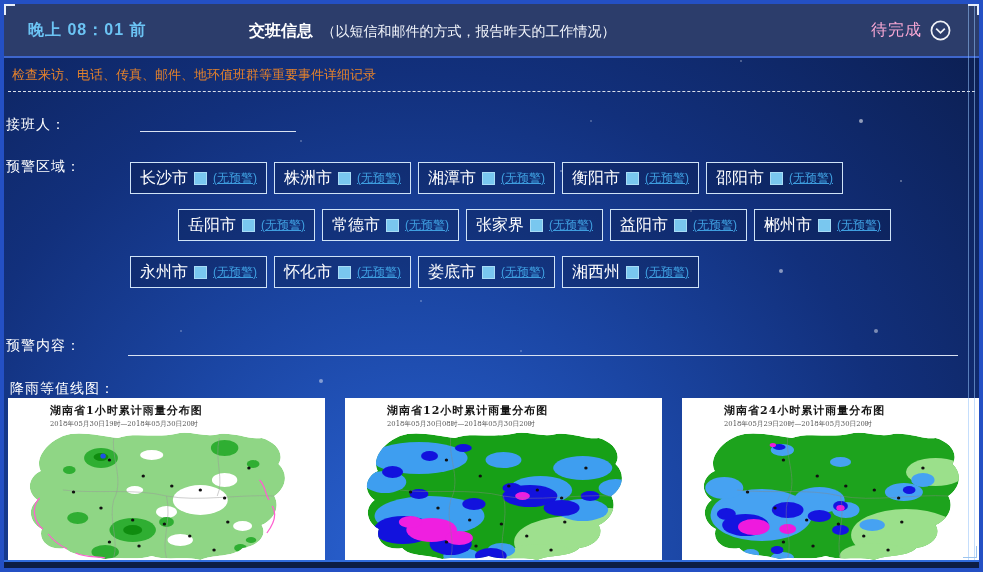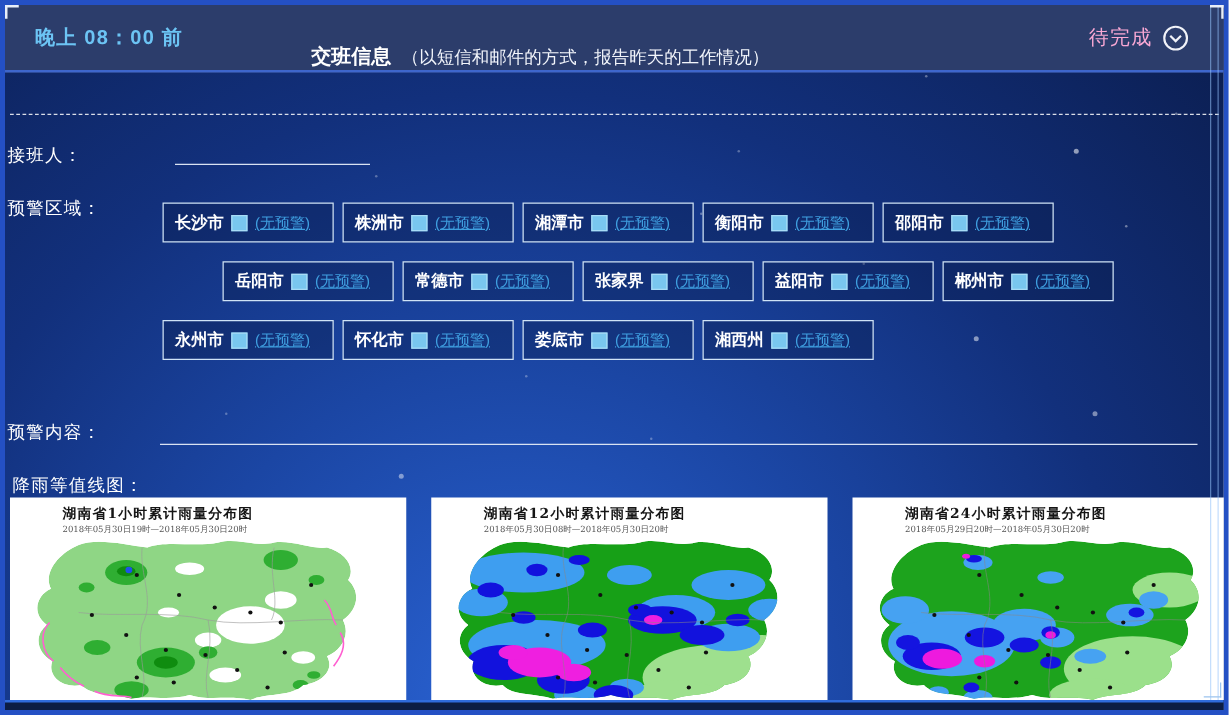--- a/index.html
+++ b/index.html
@@ -29,21 +29,21 @@
   .corner-tr { right:0; top:0; border-right:2px solid #e8eef8; border-top:2px solid #e8eef8; }
   .corner-br { position:absolute; right:2px; bottom:10px; width:14px; height:12px; z-index:3;
     border-right:1px solid #9cc4ee; border-bottom:1px solid #9cc4ee; }
   .vline1, .vline2 { position:absolute; top:0; bottom:8px; width:1px; background:rgba(150,195,250,.55); z-index:2; }
   .vline1 { right:4px; } .vline2 { right:10px; }
 
   .hdr { position:absolute; left:0; right:0; top:0; height:54px;
     background:#2c3d6b; border-bottom:2px solid #3e66cc; z-index:1; }
   .hdr-time { position:absolute; left:24px; top:16px; font-size:16px; font-weight:bold;
     color:#6cc4f4; letter-spacing:1px; }
-  .hdr-center { position:absolute; left:245px; top:31px; white-space:nowrap; }
+  .hdr-center { position:absolute; left:245px; top:17px; white-space:nowrap; }
   .hdr-title { font-size:16px; font-weight:bold; color:#ffffff; }
   .hdr-sub { font-size:14px; color:#f2f5fb; margin-left:4px; }
   .hdr-status { position:absolute; right:28px; top:16px; display:flex; align-items:center; gap:8px; }
   .hdr-status-label { font-size:16px; color:#f9a8d4; letter-spacing:1px; }
   .chev { width:21px; height:21px; cursor:pointer; }
 
   .notice { position:absolute; left:8px; top:62px; font-size:13px; color:#e5822b; z-index:1; }
   .dash { position:absolute; left:4px; right:4px; top:87px; border-top:1px dashed rgba(255,255,255,.85); z-index:1; }
 
   .form-label { position:absolute; left:2px; width:122px; text-align:left;
@@ -57,21 +57,21 @@
   .underline-input { position:absolute; background:transparent; border:none;
     border-bottom:1px solid #d9e2f2; color:#fff; font-size:14px; outline:none; z-index:1; }
   .inp-receiver { left:136px; top:104px; width:156px; height:24px; }
   .inp-content { left:124px; top:326px; width:830px; height:26px; }
 
   .city-row { position:absolute; left:126px; display:flex; gap:7px; z-index:1; }
   .row1 { top:158px; } .row2 { top:205px;padding-left:48px; } .row3 { top:252px; }
   .city-box { width:137px; height:32px; border:1px solid #cfe3f7;
     background:rgba(8,25,70,.35); display:flex; align-items:center; padding:0 9px; gap:6px;
     cursor:pointer; }
-  .city-name { font-size:13px; font-weight:bold; color:#ffffff; white-space:nowrap; }
+  .city-name { font-size:16px; font-weight:normal; color:#ffffff; white-space:nowrap; }
   .city-check { width:13px; height:13px; background:#79c7ef; border:1px solid #a8dcf6; flex:0 0 auto; }
   .city-status { font-size:12px; color:#3f9fe0; white-space:nowrap;text-decoration:underline; }
 
   .maps { position:absolute; left:4px; top:394px; display:flex; gap:20px; z-index:1; }
   .panel { width:317px; height:162px; background:#ffffff; overflow:hidden; }
   .map-title { margin:5px 0 0 42px; font-size:11px; font-weight:bold; color:#151515;
     font-family:"DejaVu Serif", serif; letter-spacing:1px; }
   .map-sub { margin:0 0 1px 42px; font-size:8px; color:#555; font-family:"DejaVu Serif", serif;
     transform:scale(.85); transform-origin:left center; white-space:nowrap; }
   .panel svg { display:block; }
@@ -84,34 +84,35 @@
 
 <div class="page">
   <div class="stars"></div>
   <div class="corner-tl"></div>
   <div class="corner-tr"></div>
   <div class="corner-br"></div>
   <div class="vline1"></div>
   <div class="vline2"></div>
 
   <div class="hdr">
-    <div class="hdr-time">晚上 08：00 前</div>
+    <div class="hdr-time">晚上 08：01 前</div>
     <div class="hdr-center">
       <span class="hdr-title">交班信息</span>
       <span class="hdr-sub">（以短信和邮件的方式，报告昨天的工作情况）</span>
     </div>
     <div class="hdr-status">
       <span class="hdr-status-label">待完成</span>
       <svg class="chev" viewBox="0 0 22 22">
         <circle cx="11" cy="11" r="9.5" fill="none" stroke="#f0f2f8" stroke-width="1.8"></circle>
         <polyline points="6.5,9 11,13.5 15.5,9" fill="none" stroke="#f0f2f8" stroke-width="1.8"></polyline>
       </svg>
     </div>
   </div>
 
+  <div class="notice">检查来访、电话、传真、邮件、地环值班群等重要事件详细记录</div>
   <div class="dash"></div>
 
   <div class="form-label lbl-receiver">接班人：</div>
   <input class="underline-input inp-receiver" value="" style="">
 
   <div class="form-label lbl-area">预警区域：</div>
 
   <div class="city-row row1">
     <div class="city-box">
       <span class="city-name">长沙市</span>

